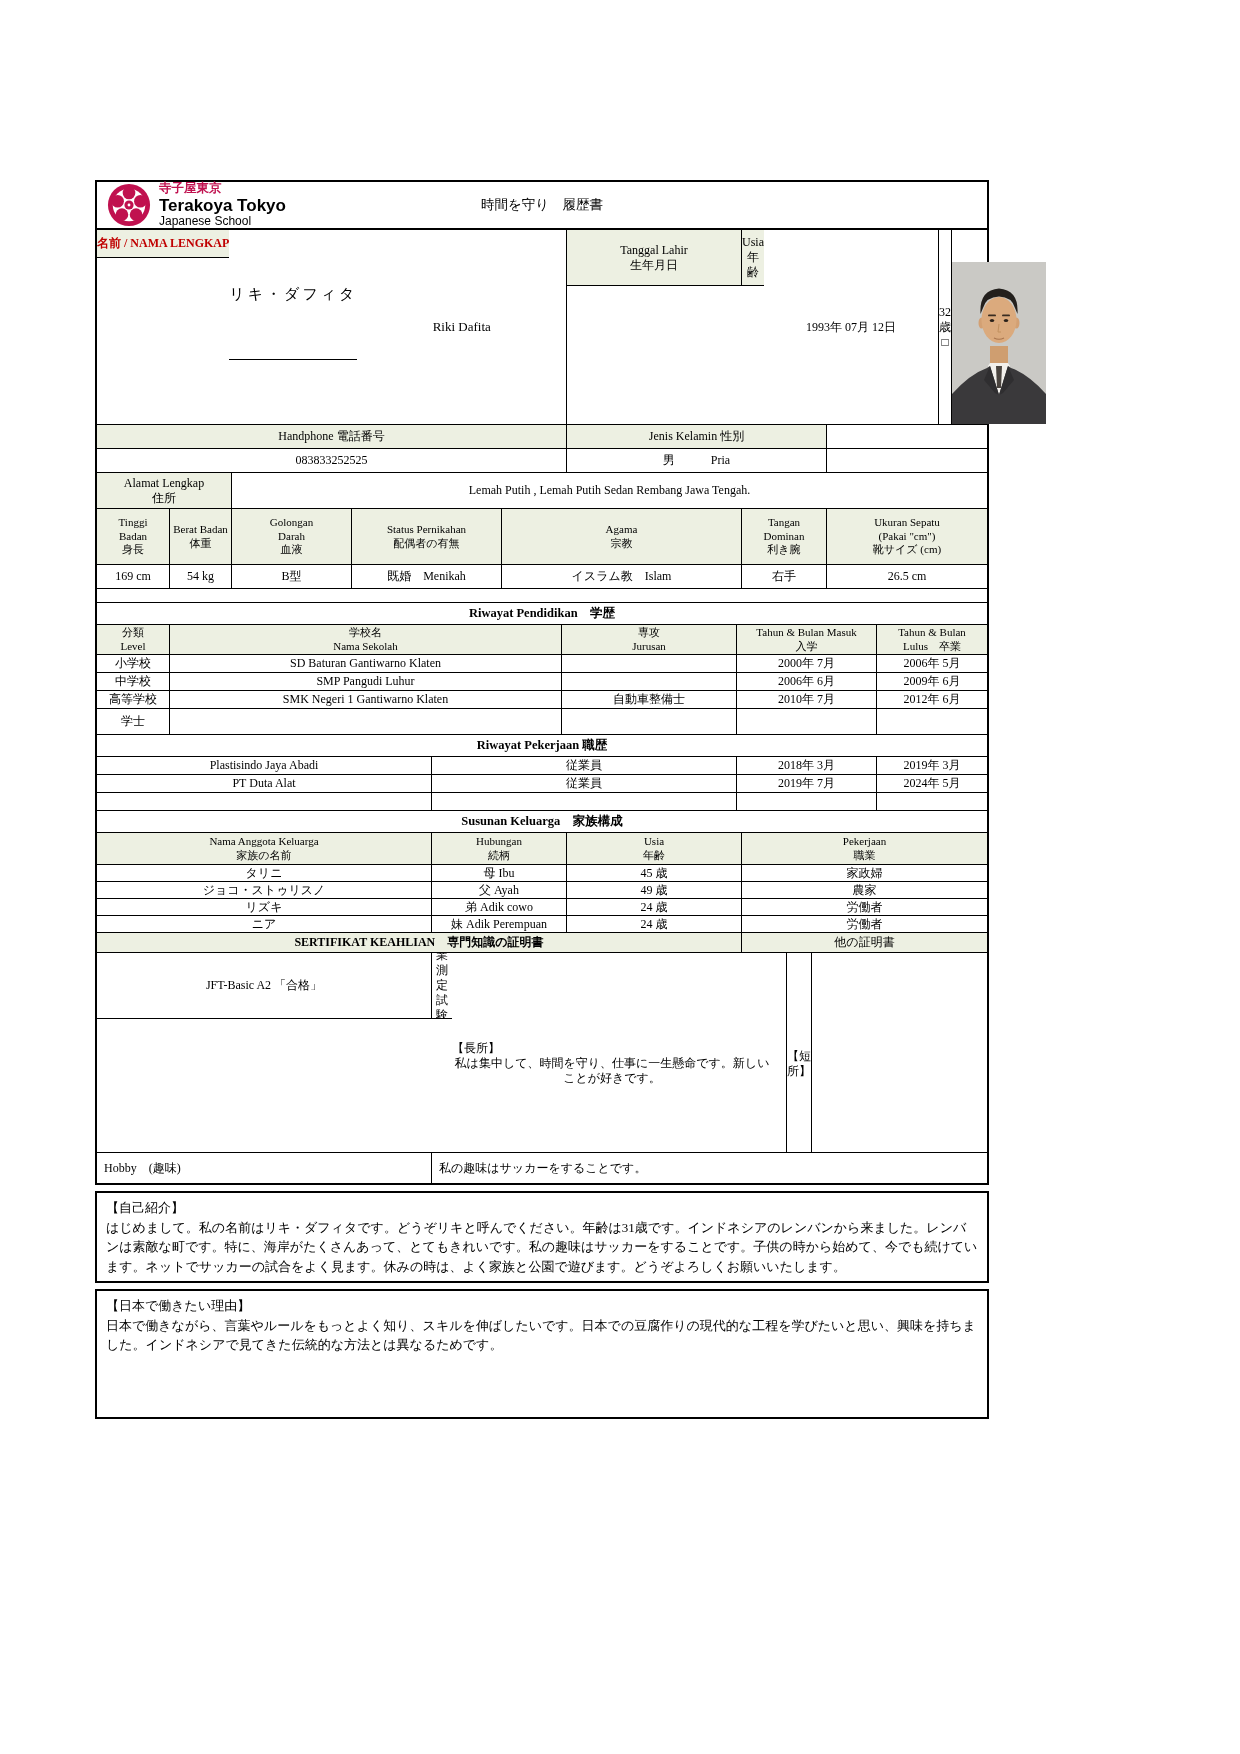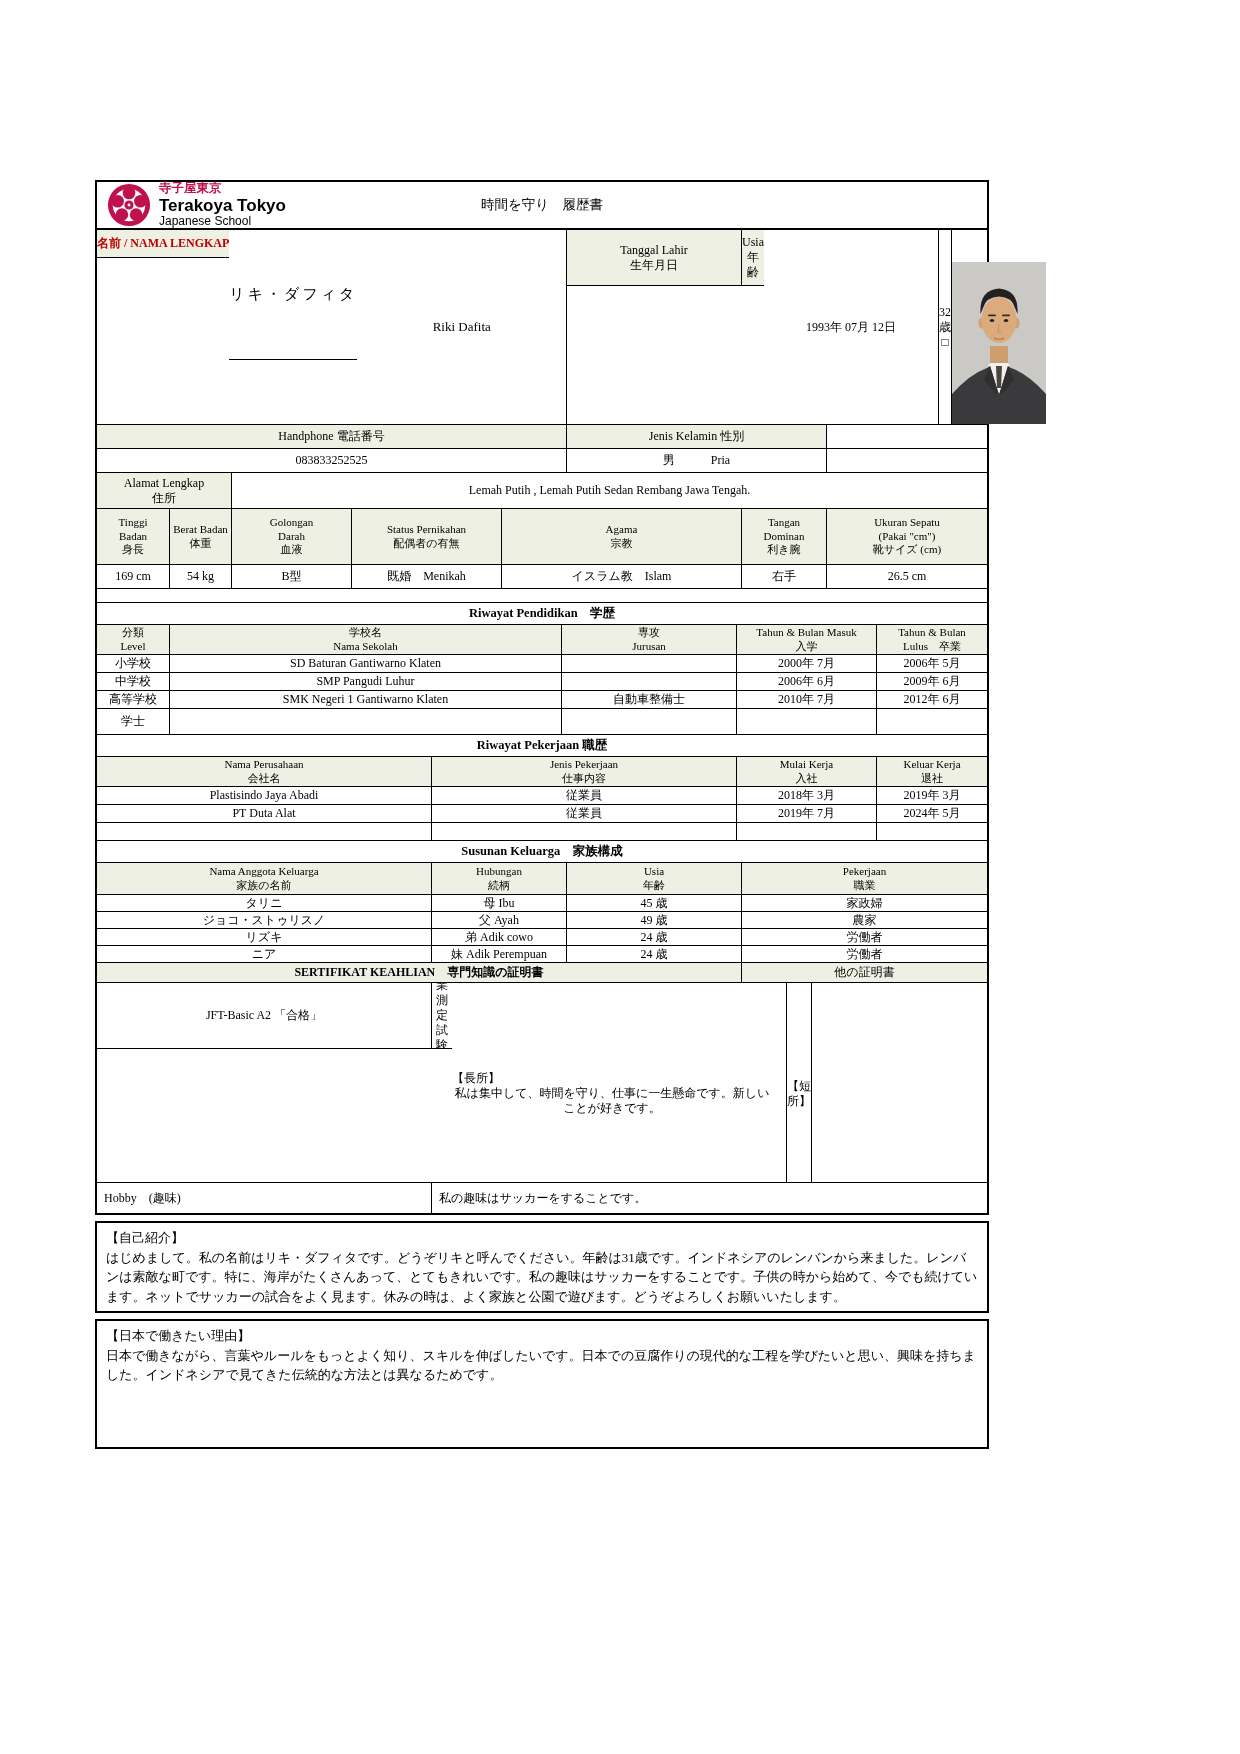--- a/index.html
+++ b/index.html
@@ -244,38 +244,20 @@
       <div class="c br" style="flex:0 0 73px">学士</div>
       <div class="c br" style="flex:0 0 392px"></div>
       <div class="c br" style="flex:0 0 175px"></div>
       <div class="c br" style="flex:0 0 140px"></div>
       <div class="c" style="flex:1"></div>
     </div>
 
     <div class="row" style="height:22px">
       <div class="c sect-title" style="flex:1">Riwayat Pekerjaan 職歴</div>
     </div>
-    <div class="row" style="height:30px">
-      <div class="c g vt br small" style="flex:0 0 335px">
-        <span>Nama Perusahaan</span>
-          <span>会社名</span>
-      </div>
-      <div class="c g vt br small" style="flex:0 0 305px">
-        <span>Jenis Pekerjaan</span>
-          <span>仕事内容</span>
-      </div>
-      <div class="c g vt br small" style="flex:0 0 140px">
-        <span>Mulai Kerja</span>
-          <span>入社</span>
-      </div>
-      <div class="c g vt small" style="flex:1">
-        <span>Keluar Kerja</span>
-          <span>退社</span>
-      </div>
-    </div>
     <div class="row" style="height:18px">
       <div class="c br" style="flex:0 0 335px">Plastisindo Jaya Abadi</div>
       <div class="c br" style="flex:0 0 305px">従業員</div>
       <div class="c br" style="flex:0 0 140px">2018年 3月</div>
       <div class="c" style="flex:1">2019年 3月</div>
     </div>
     <div class="row" style="height:18px">
       <div class="c br" style="flex:0 0 335px">PT Duta Alat</div>
       <div class="c br" style="flex:0 0 305px">従業員</div>
       <div class="c br" style="flex:0 0 140px">2019年 7月</div>

